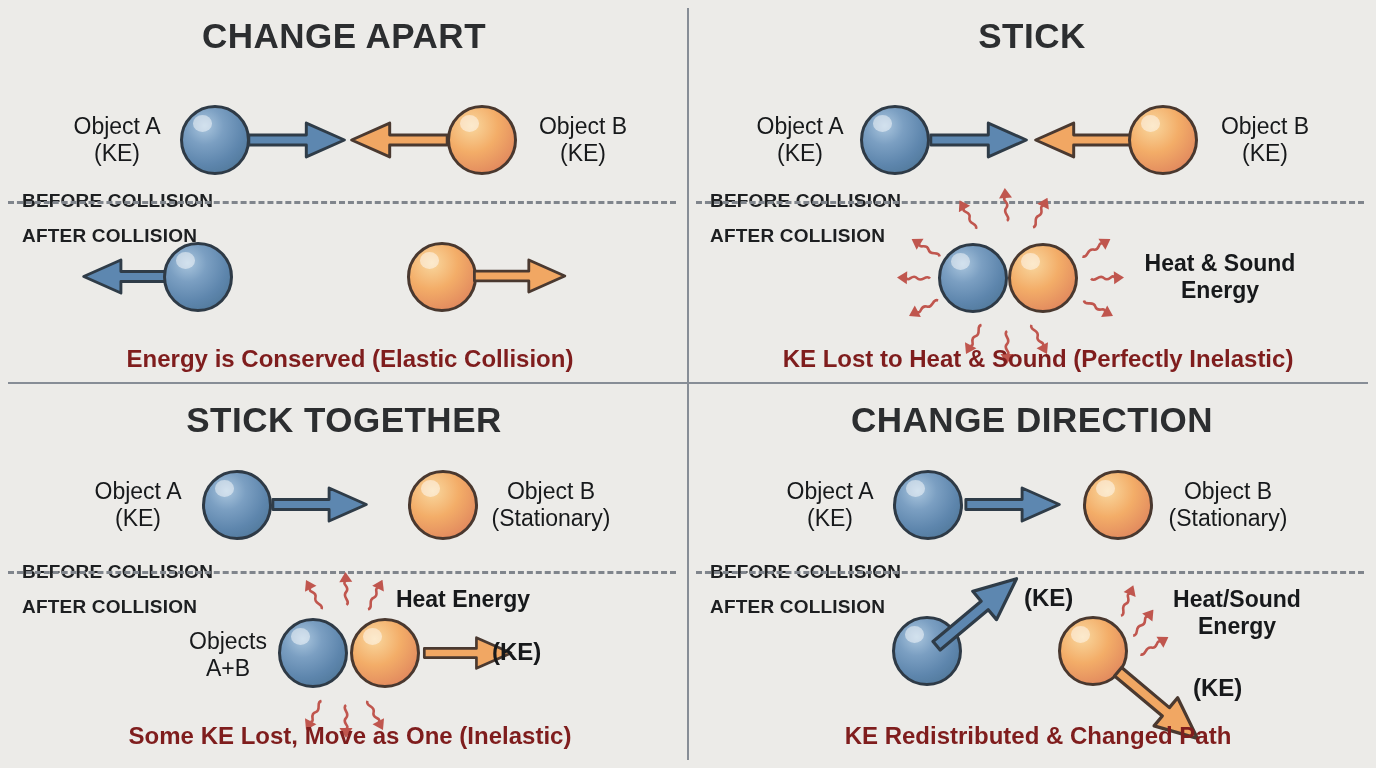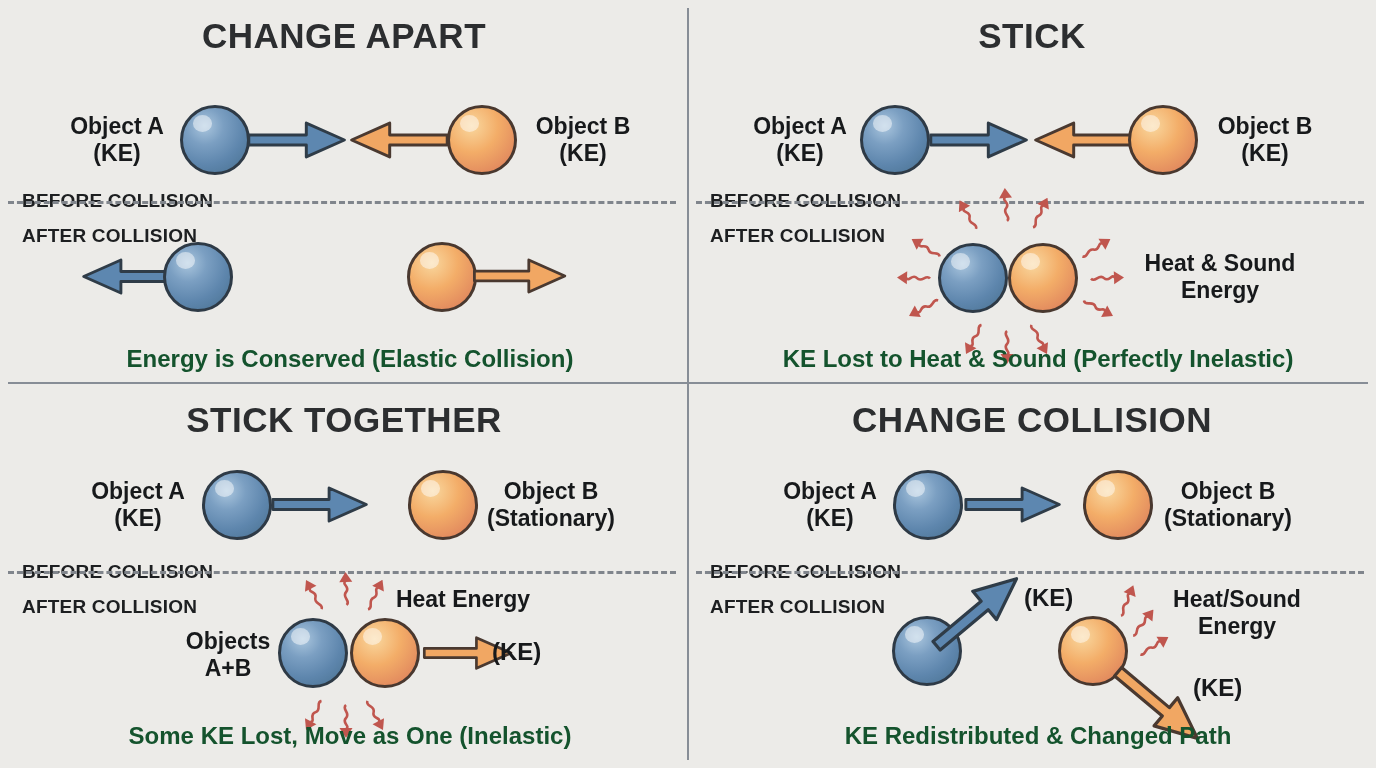--- a/index.html
+++ b/index.html
@@ -8,30 +8,30 @@
     background:#ecebe8;
     font-family:"Liberation Sans", sans-serif;
     color:#1d1f21;
   }
   .quad{position:absolute;width:688px;height:384px;}
   .title{
     position:absolute;top:16px;left:0;right:0;text-align:center;
     font-size:35px;font-weight:800;letter-spacing:.5px;color:#2c2e30;
   }
   .obj-label{
-    position:absolute;text-align:center;font-size:23px;font-weight:700;
+    position:absolute;text-align:center;font-size:23px;font-weight:400;
     line-height:27px;color:#17191b;
   }
   .stage-label{
     position:absolute;font-size:19px;font-weight:700;letter-spacing:.2px;color:#1d1f21;margin-top:14px;
   }
   .dashed{position:absolute;left:8px;right:12px;border-top:3px dashed #80858c;height:0;}
   .caption{
     position:absolute;left:12px;right:0;text-align:center;
-    font-size:24px;font-weight:600;color:#14532d;
+    font-size:24px;font-weight:600;color:#7f1d1d;
   }
   .energy-label{
     position:absolute;text-align:center;font-size:23px;font-weight:600;
     line-height:27px;color:#17191b;
   }
   .ke-label{position:absolute;font-size:24px;font-weight:600;color:#17191b;}
   .ball{
     position:absolute;width:70px;height:70px;border-radius:50%;
     box-sizing:border-box;border:3px solid #2f3b47;
   }
@@ -231,21 +231,21 @@
       <use href="#sym-squig"></use>
     </svg>
   <svg class="squig" style="left:364px;top:314px;transform:rotate(152deg)">
       <use href="#sym-squig"></use>
     </svg>
 
   <div class="caption" style="top:338px">Some KE Lost, Move as One (Inelastic)</div>
 </div>
 
 <div class="quad" style="left:688px;top:384px">
-  <div class="title">CHANGE COLLISION</div>
+  <div class="title">CHANGE DIRECTION</div>
 
   <div class="obj-label" style="left:62px;top:94px;width:160px">
     <div>Object A</div>
     <div>(KE)</div>
   </div>
   <div class="ball blue" style="left:205px;top:86px"></div>
   <svg class="arrow" style="left:275px;top:99px;width:100px;height:43px">
       <use href="#sym-arrow-blue"></use>
     </svg>
   <div class="ball orange" style="left:395px;top:86px"></div>

